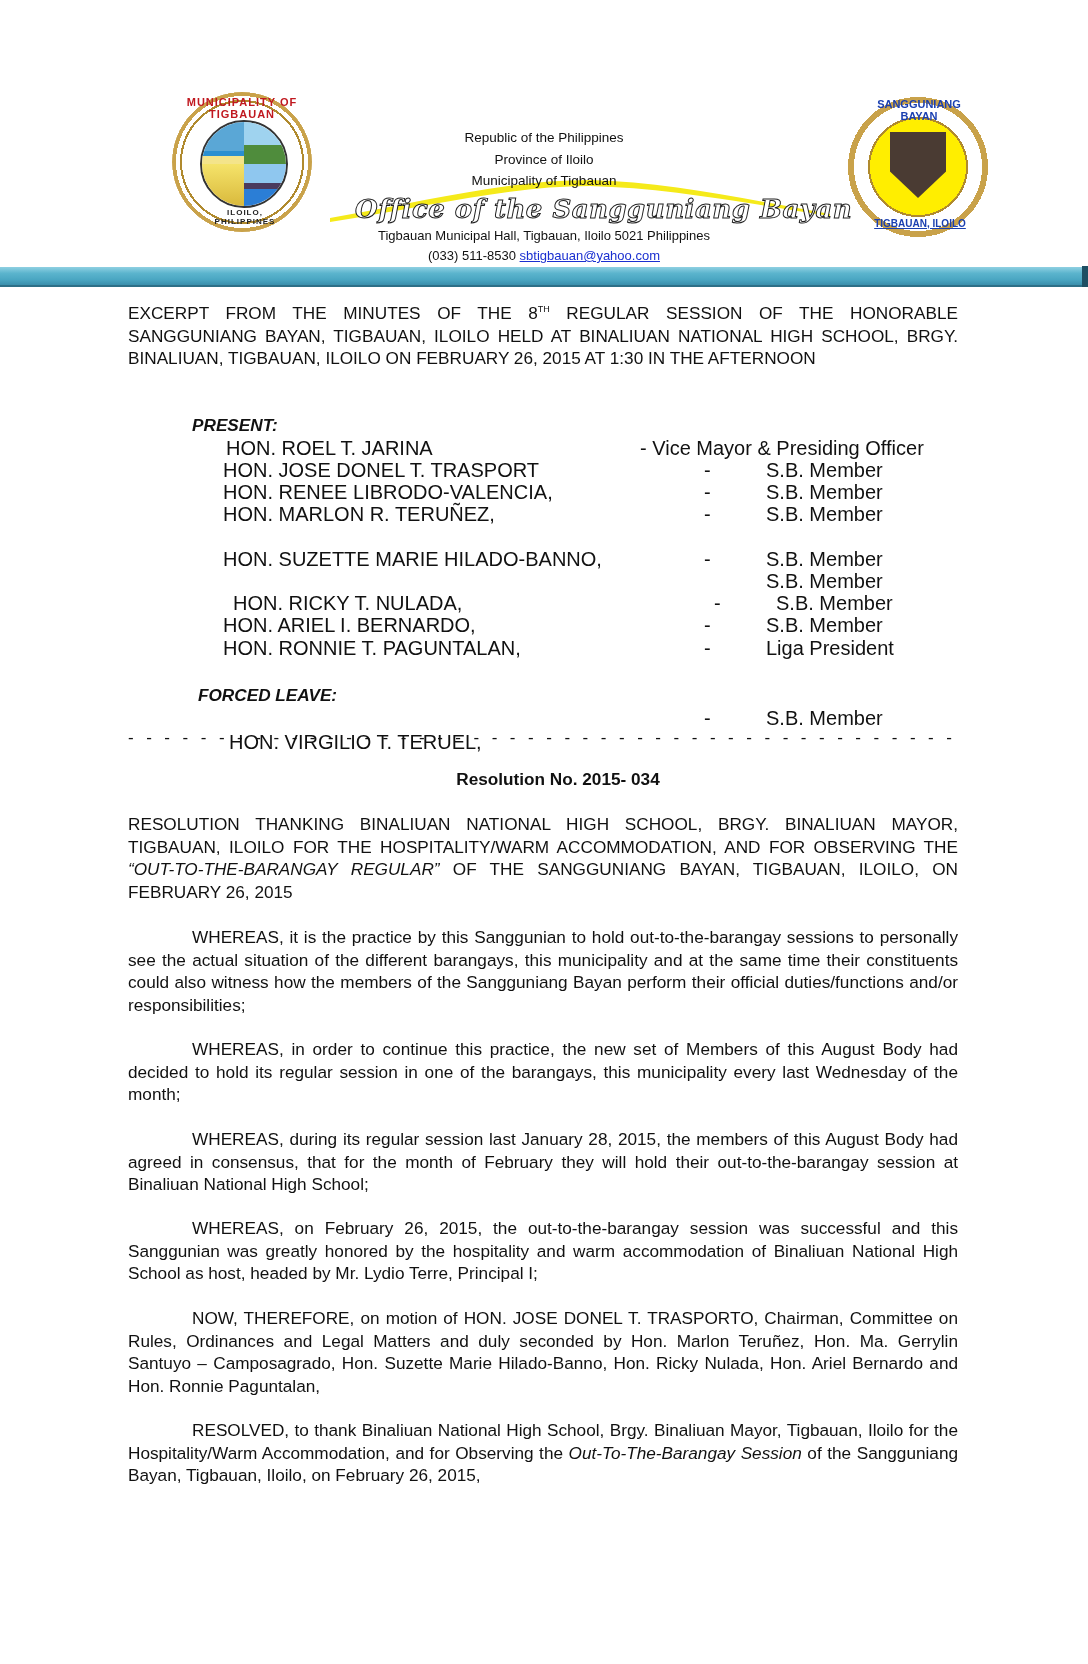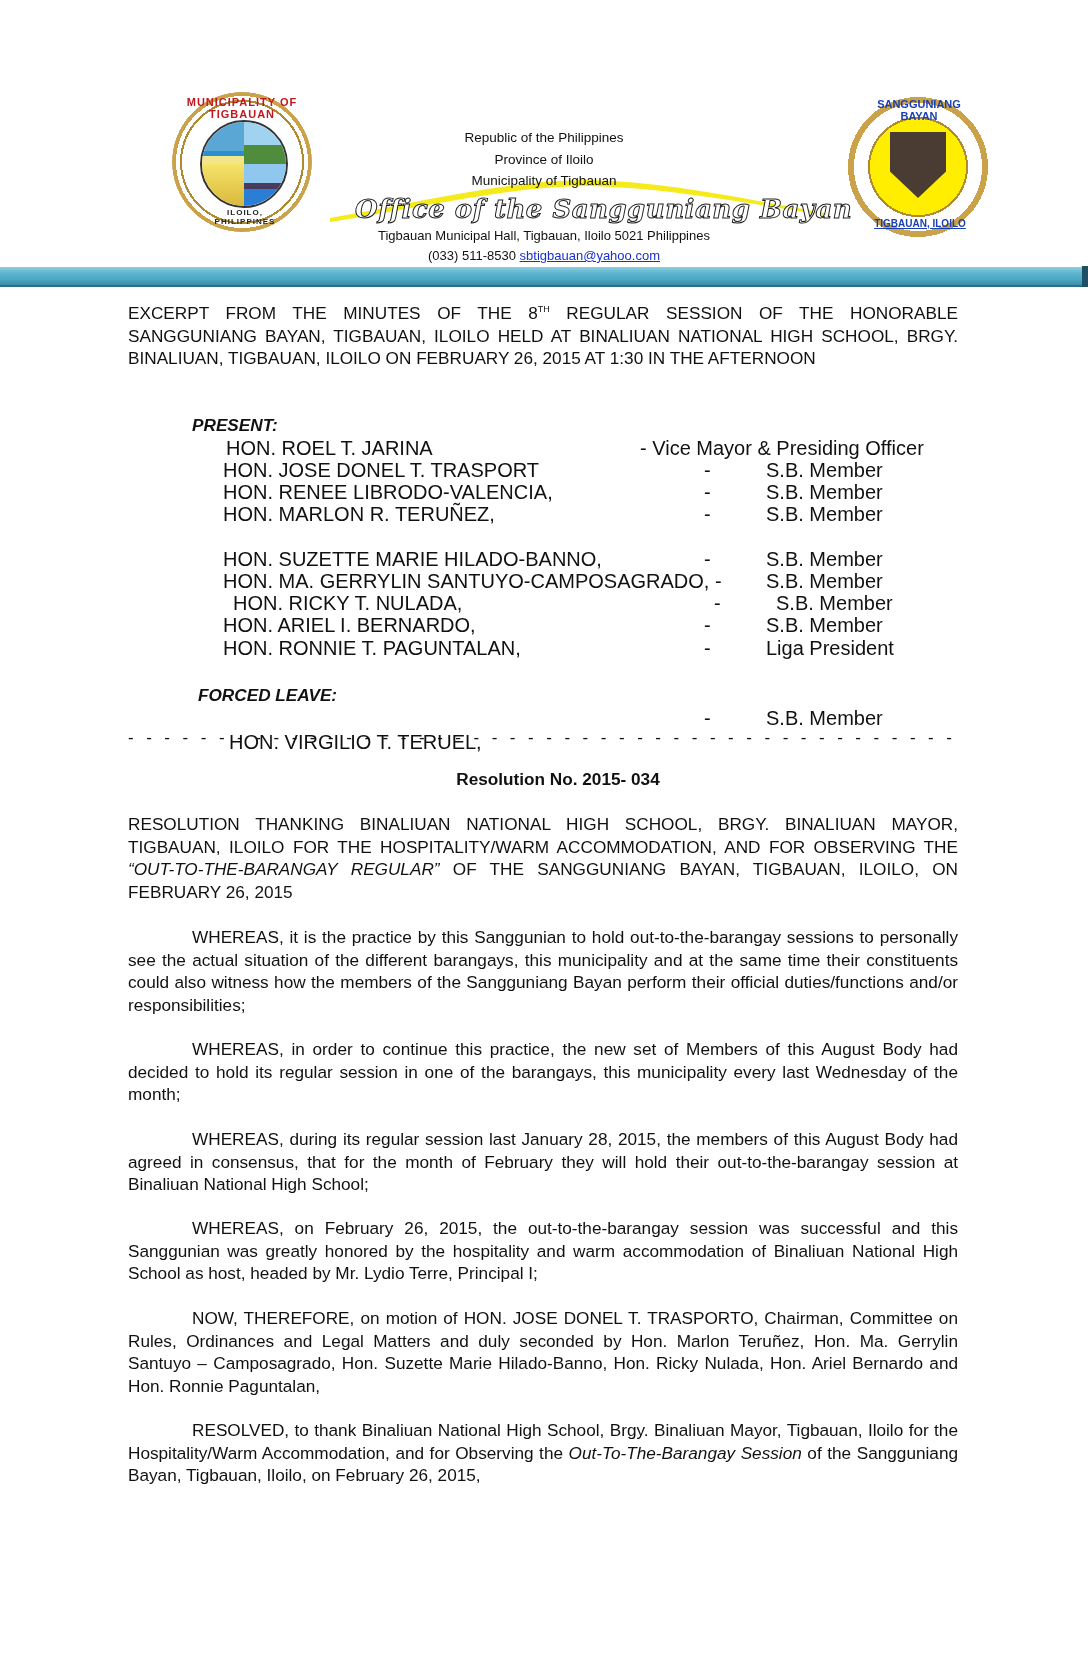--- a/index.html
+++ b/index.html
@@ -115,21 +115,20 @@
   <span class="att-name">HON. MARLON R. TERUÑEZ,</span>
   <span class="att-dash">-</span>
   <span class="att-role">S.B. Member</span>
 </div>
 <div class="att-row" style="top:548px;text-align:right;">
   <span class="att-name">HON. SUZETTE MARIE HILADO-BANNO,</span>
   <span class="att-dash">-</span>
   <span class="att-role">S.B. Member</span>
 </div>
 <div class="att-row" style="top:570px;">
-  <span class="att-name">HON. MA. GERRYLIN SANTUYO-CAMPOSAGRADO, -</span>
   <span class="att-dash"></span>
   <span class="att-role">S.B. Member</span>
 </div>
 <div class="att-row" style="top:592px;margin-left:10px;">
   <span class="att-name">HON. RICKY T. NULADA,</span>
   <span class="att-dash">-</span>
   <span class="att-role">S.B. Member</span>
 </div>
 <div class="att-row" style="top:614px;">
   <span class="att-name">HON. ARIEL I. BERNARDO,</span>

